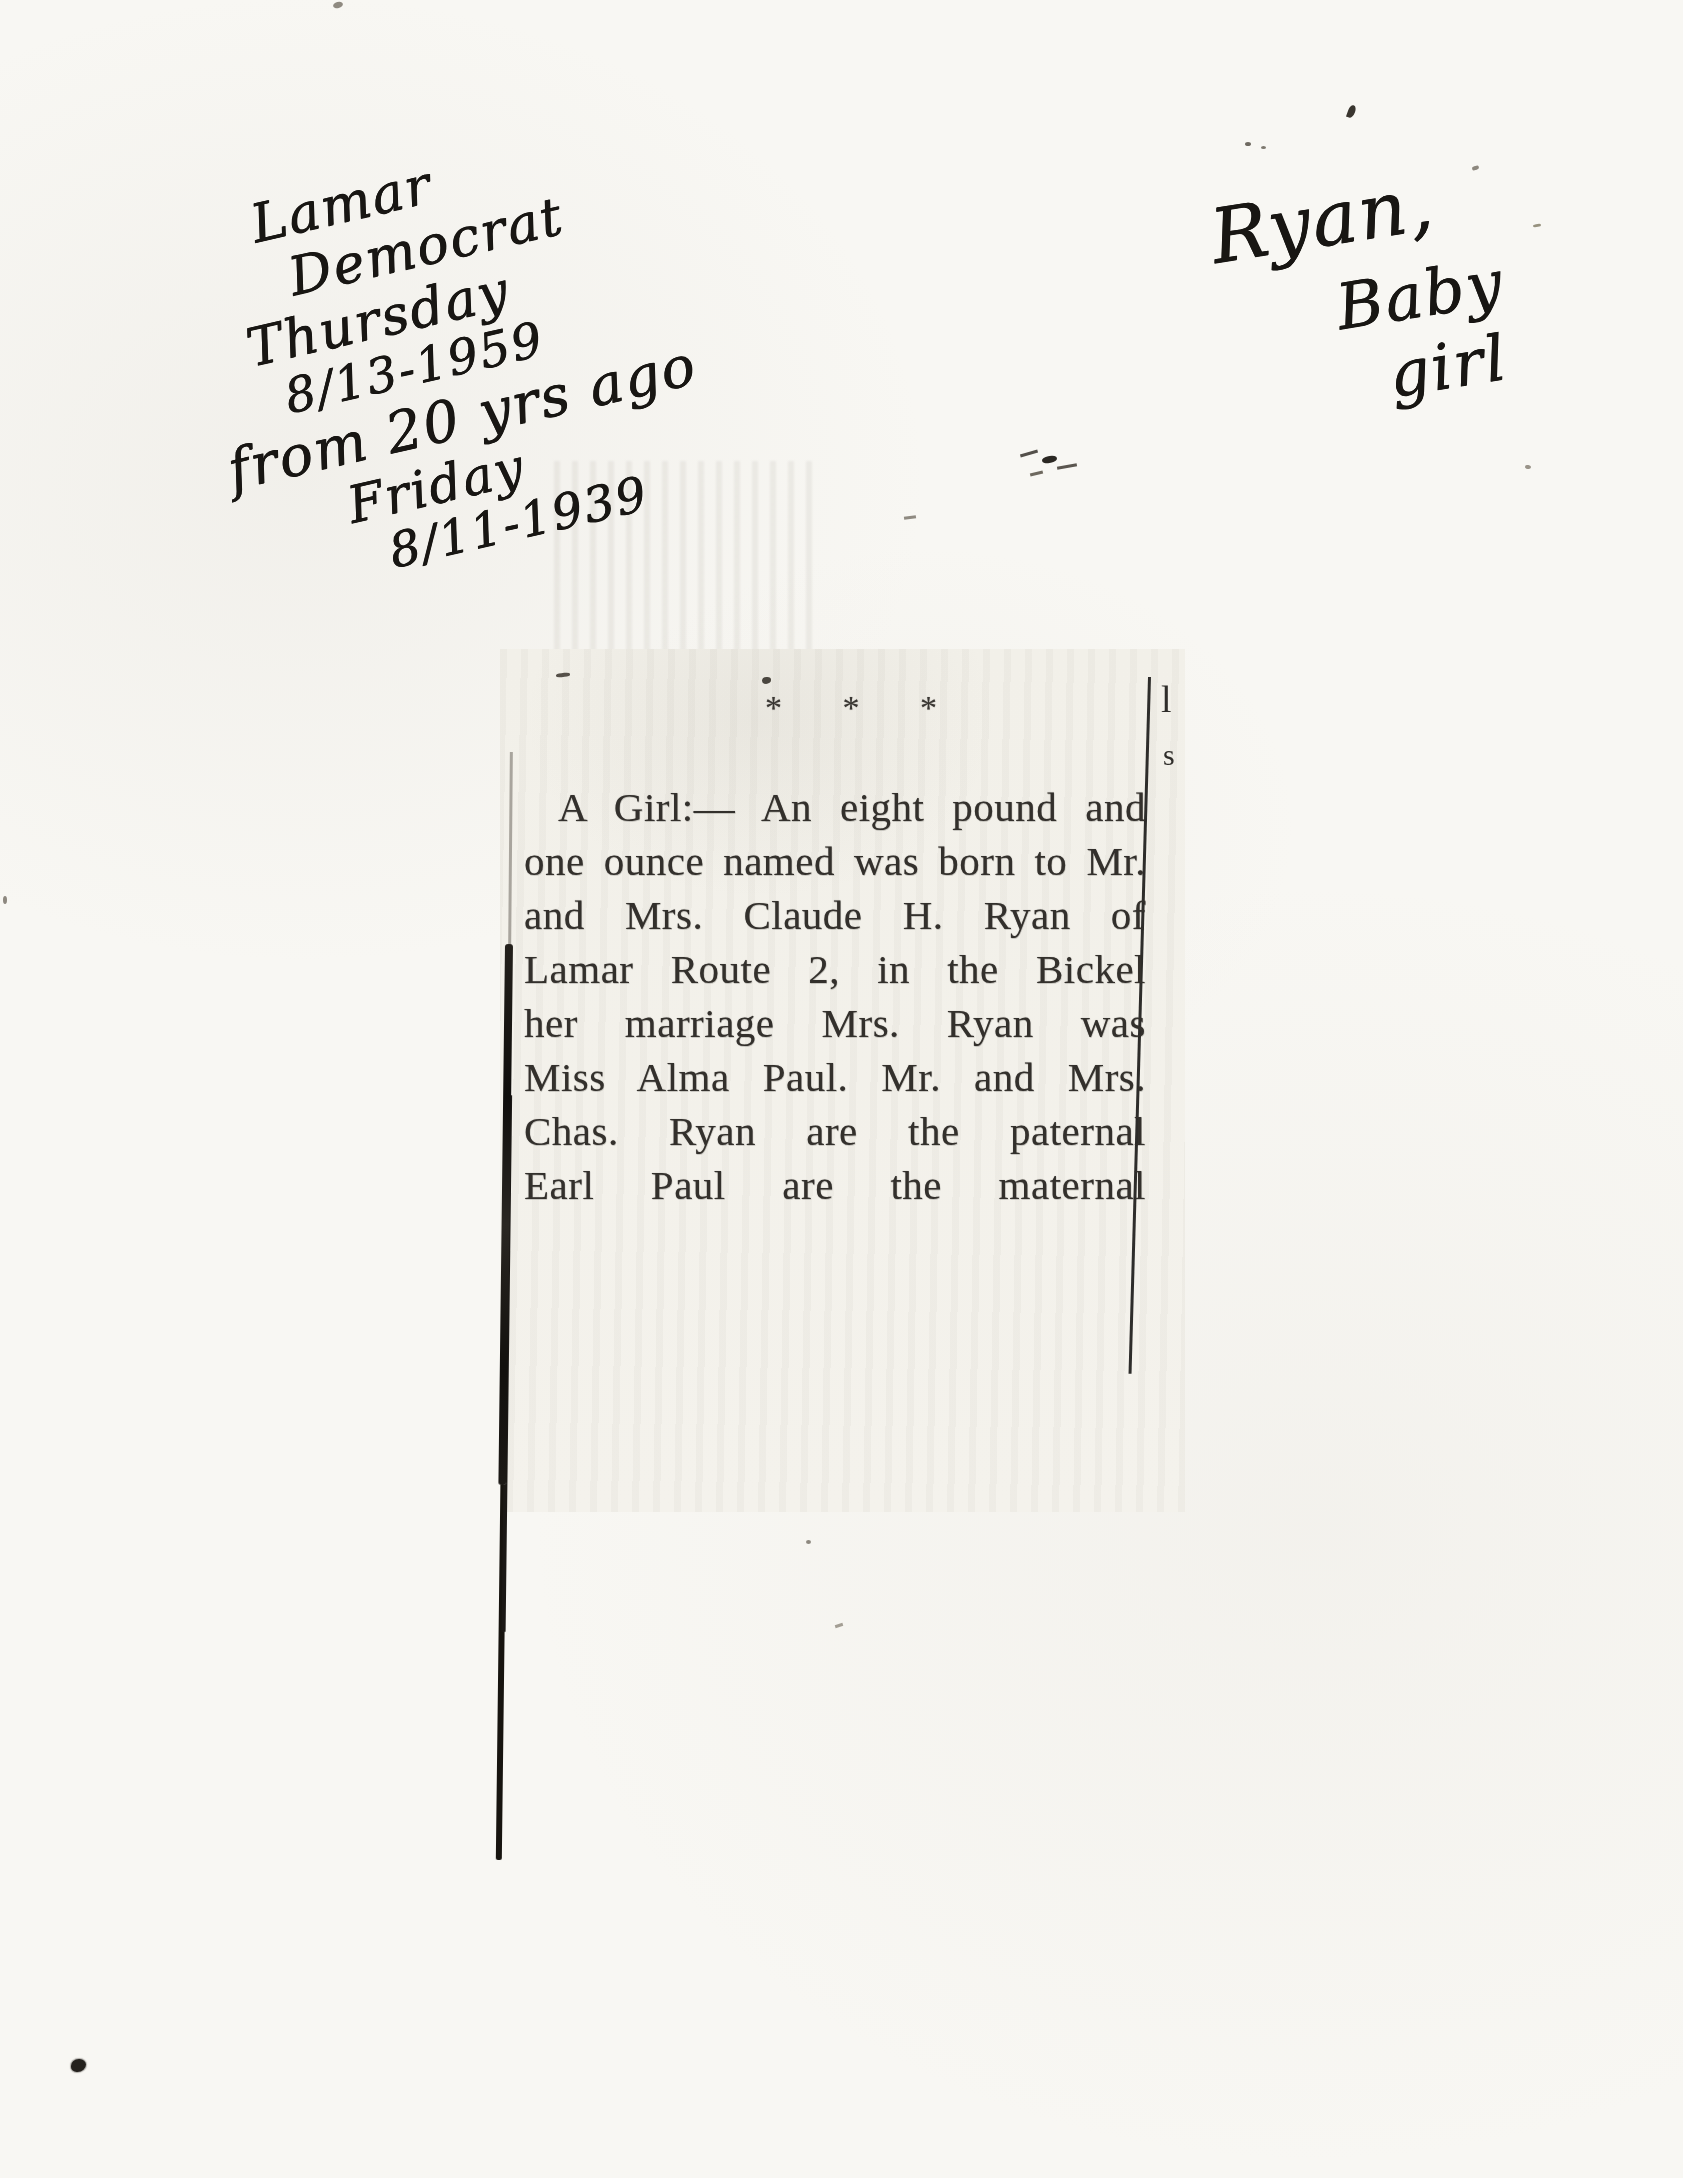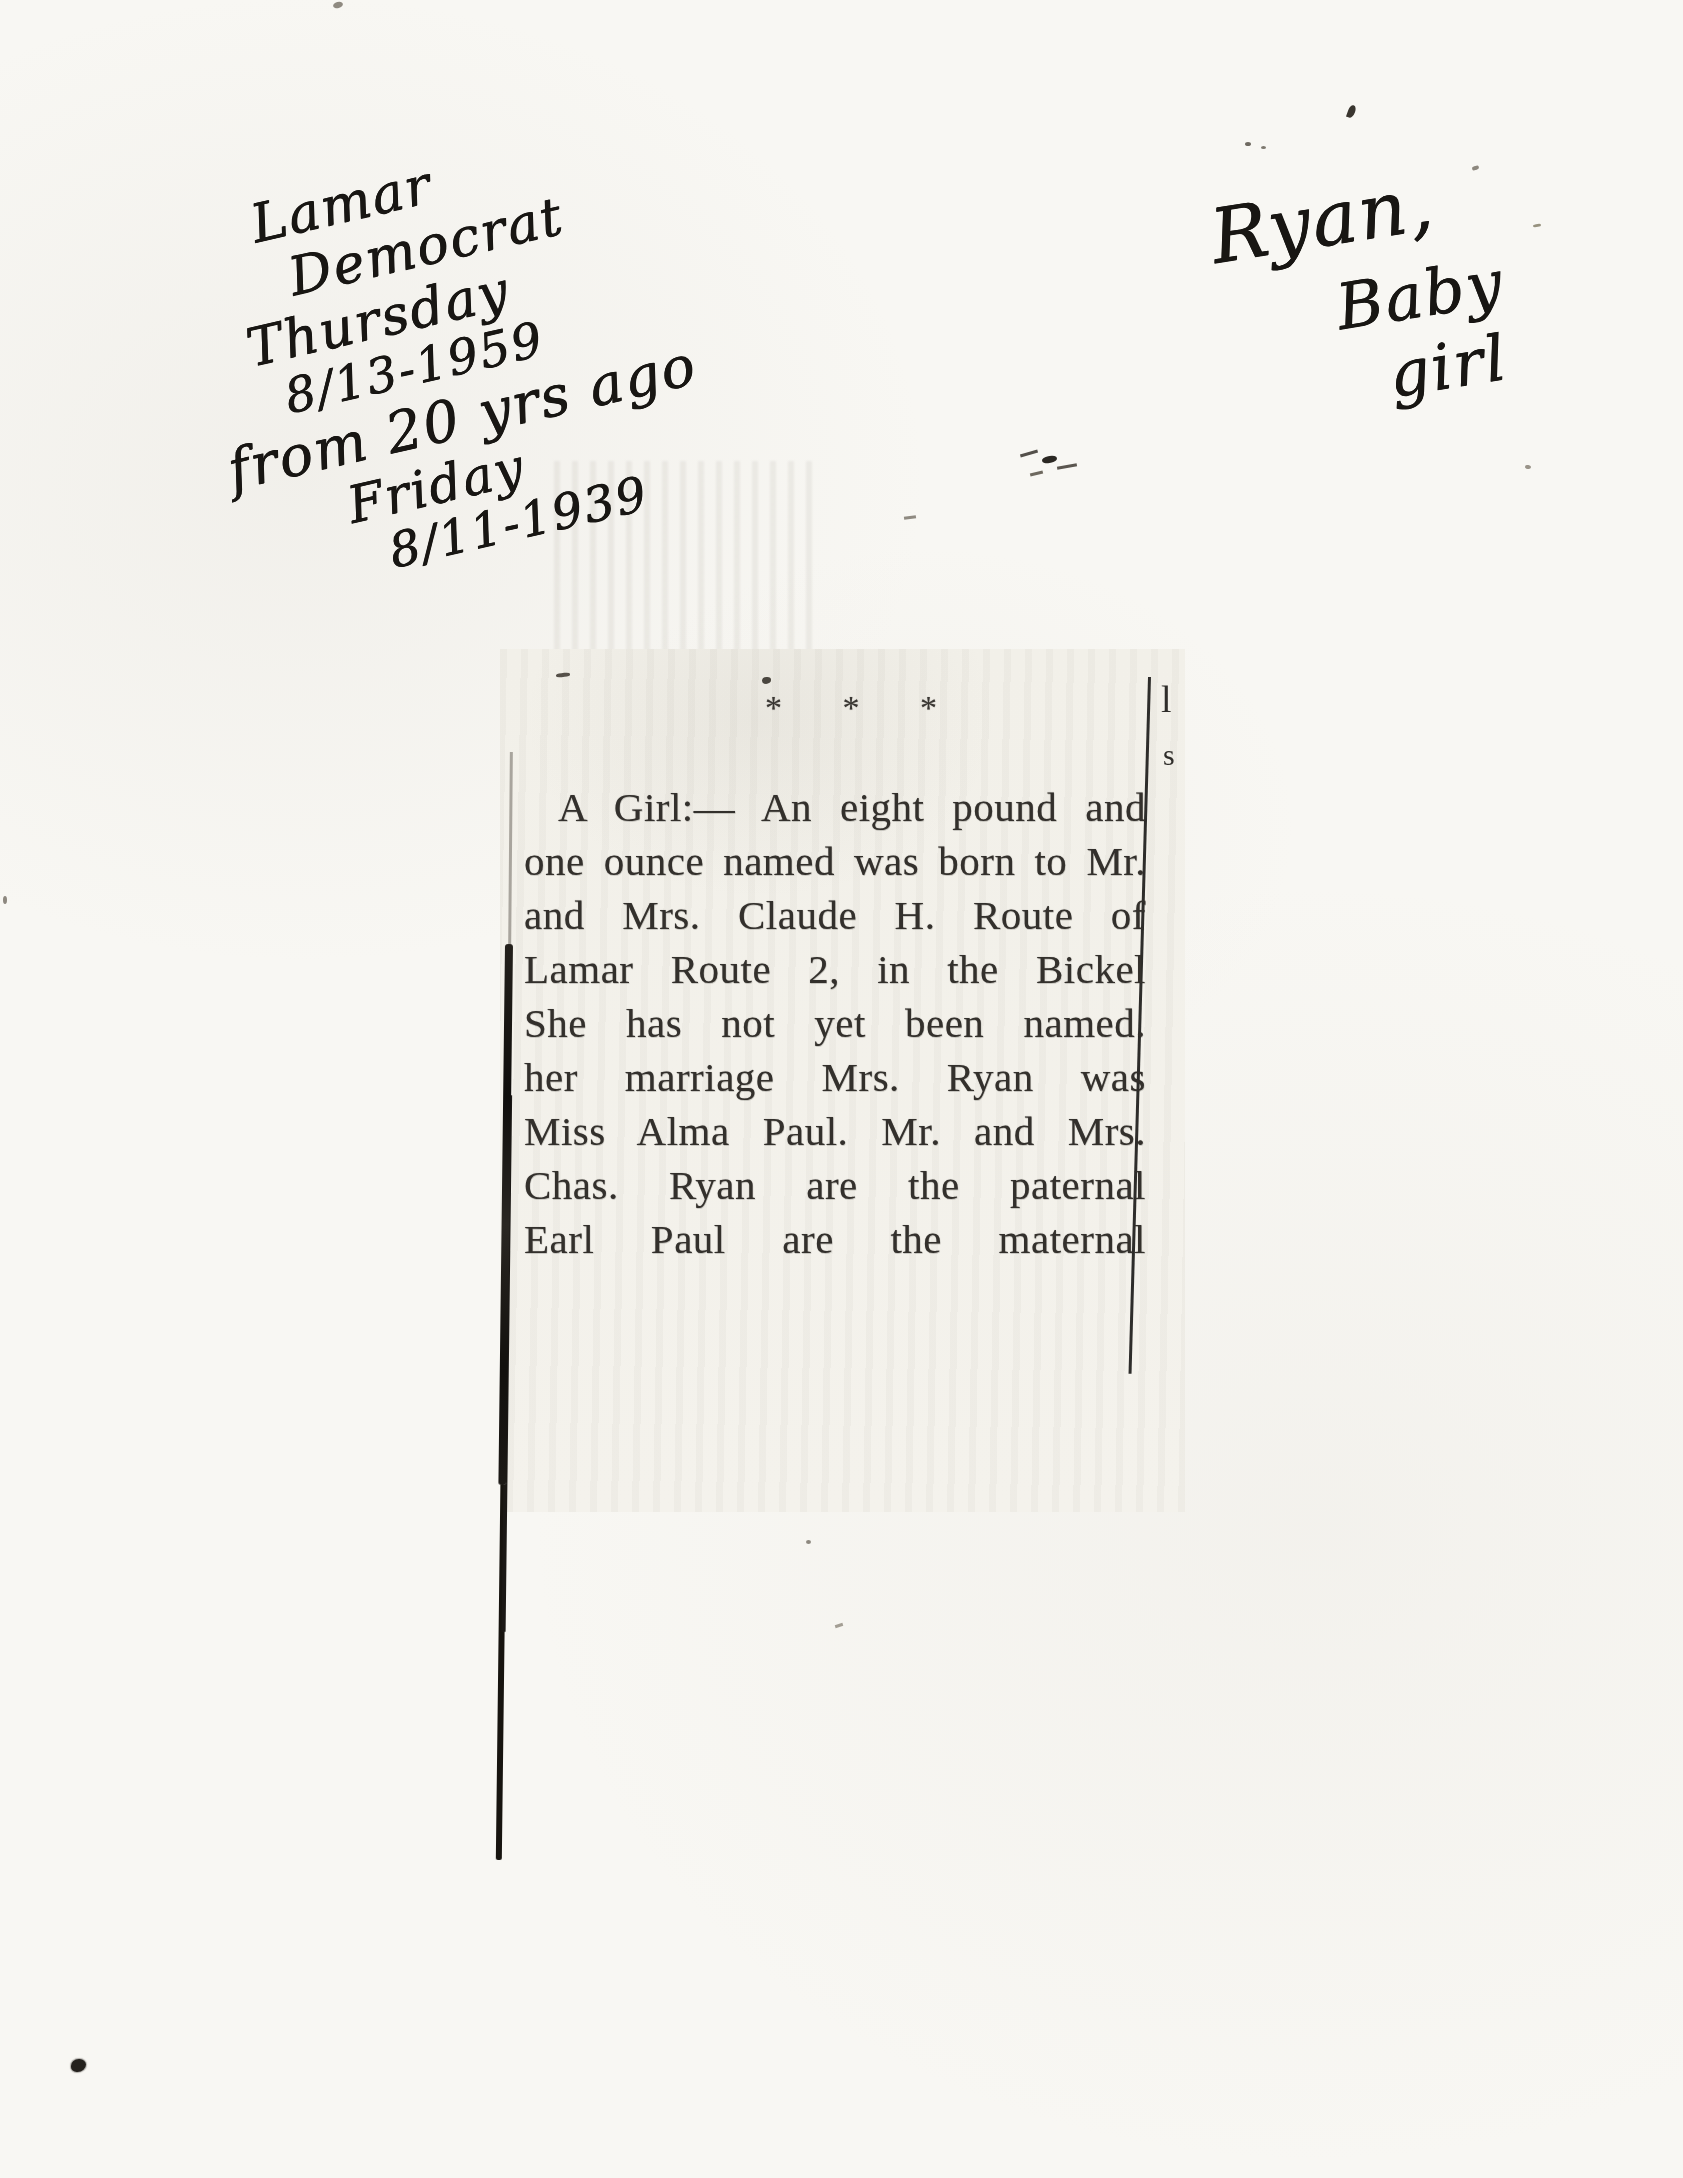--- a/index.html
+++ b/index.html
@@ -126,23 +126,22 @@
     <div class="torn-dark"></div>
     <div class="column-rule"></div>
     <div class="frag frag-l">l</div>
     <div class="frag frag-s">s</div>
 
     <div class="stars">* * *</div>
 
     <div class="clip-body">
       <div class="print-line first">A Girl:— An eight pound and</div>
       <div class="print-line">one ounce named was born to Mr.</div>
-      <div class="print-line">and Mrs. Claude H. Route of</div>
+      <div class="print-line">and Mrs. Claude H. Ryan of</div>
       <div class="print-line">Lamar Route 2, in the Bickel</div>
-      <div class="print-line">She has not yet been named.</div>
       <div class="print-line">her marriage Mrs. Ryan was</div>
       <div class="print-line">Miss Alma Paul. Mr. and Mrs.</div>
       <div class="print-line">Chas. Ryan are the paternal</div>
       <div class="print-line">Earl Paul are the maternal</div>
     </div>
   </div>
 
   <div class="speck" style="left:333px;top:2px;width:10px;height:6px;background:#8f8a81;border-radius:50%;transform:rotate(-15deg);"></div>
   <div class="speck" style="left:1348px;top:105px;width:7px;height:13px;background:#3a362f;border-radius:50% 50% 60% 0;transform:rotate(20deg);"></div>
   <div class="speck" style="left:1245px;top:142px;width:6px;height:4px;background:#6f6a61;border-radius:50%;"></div>

